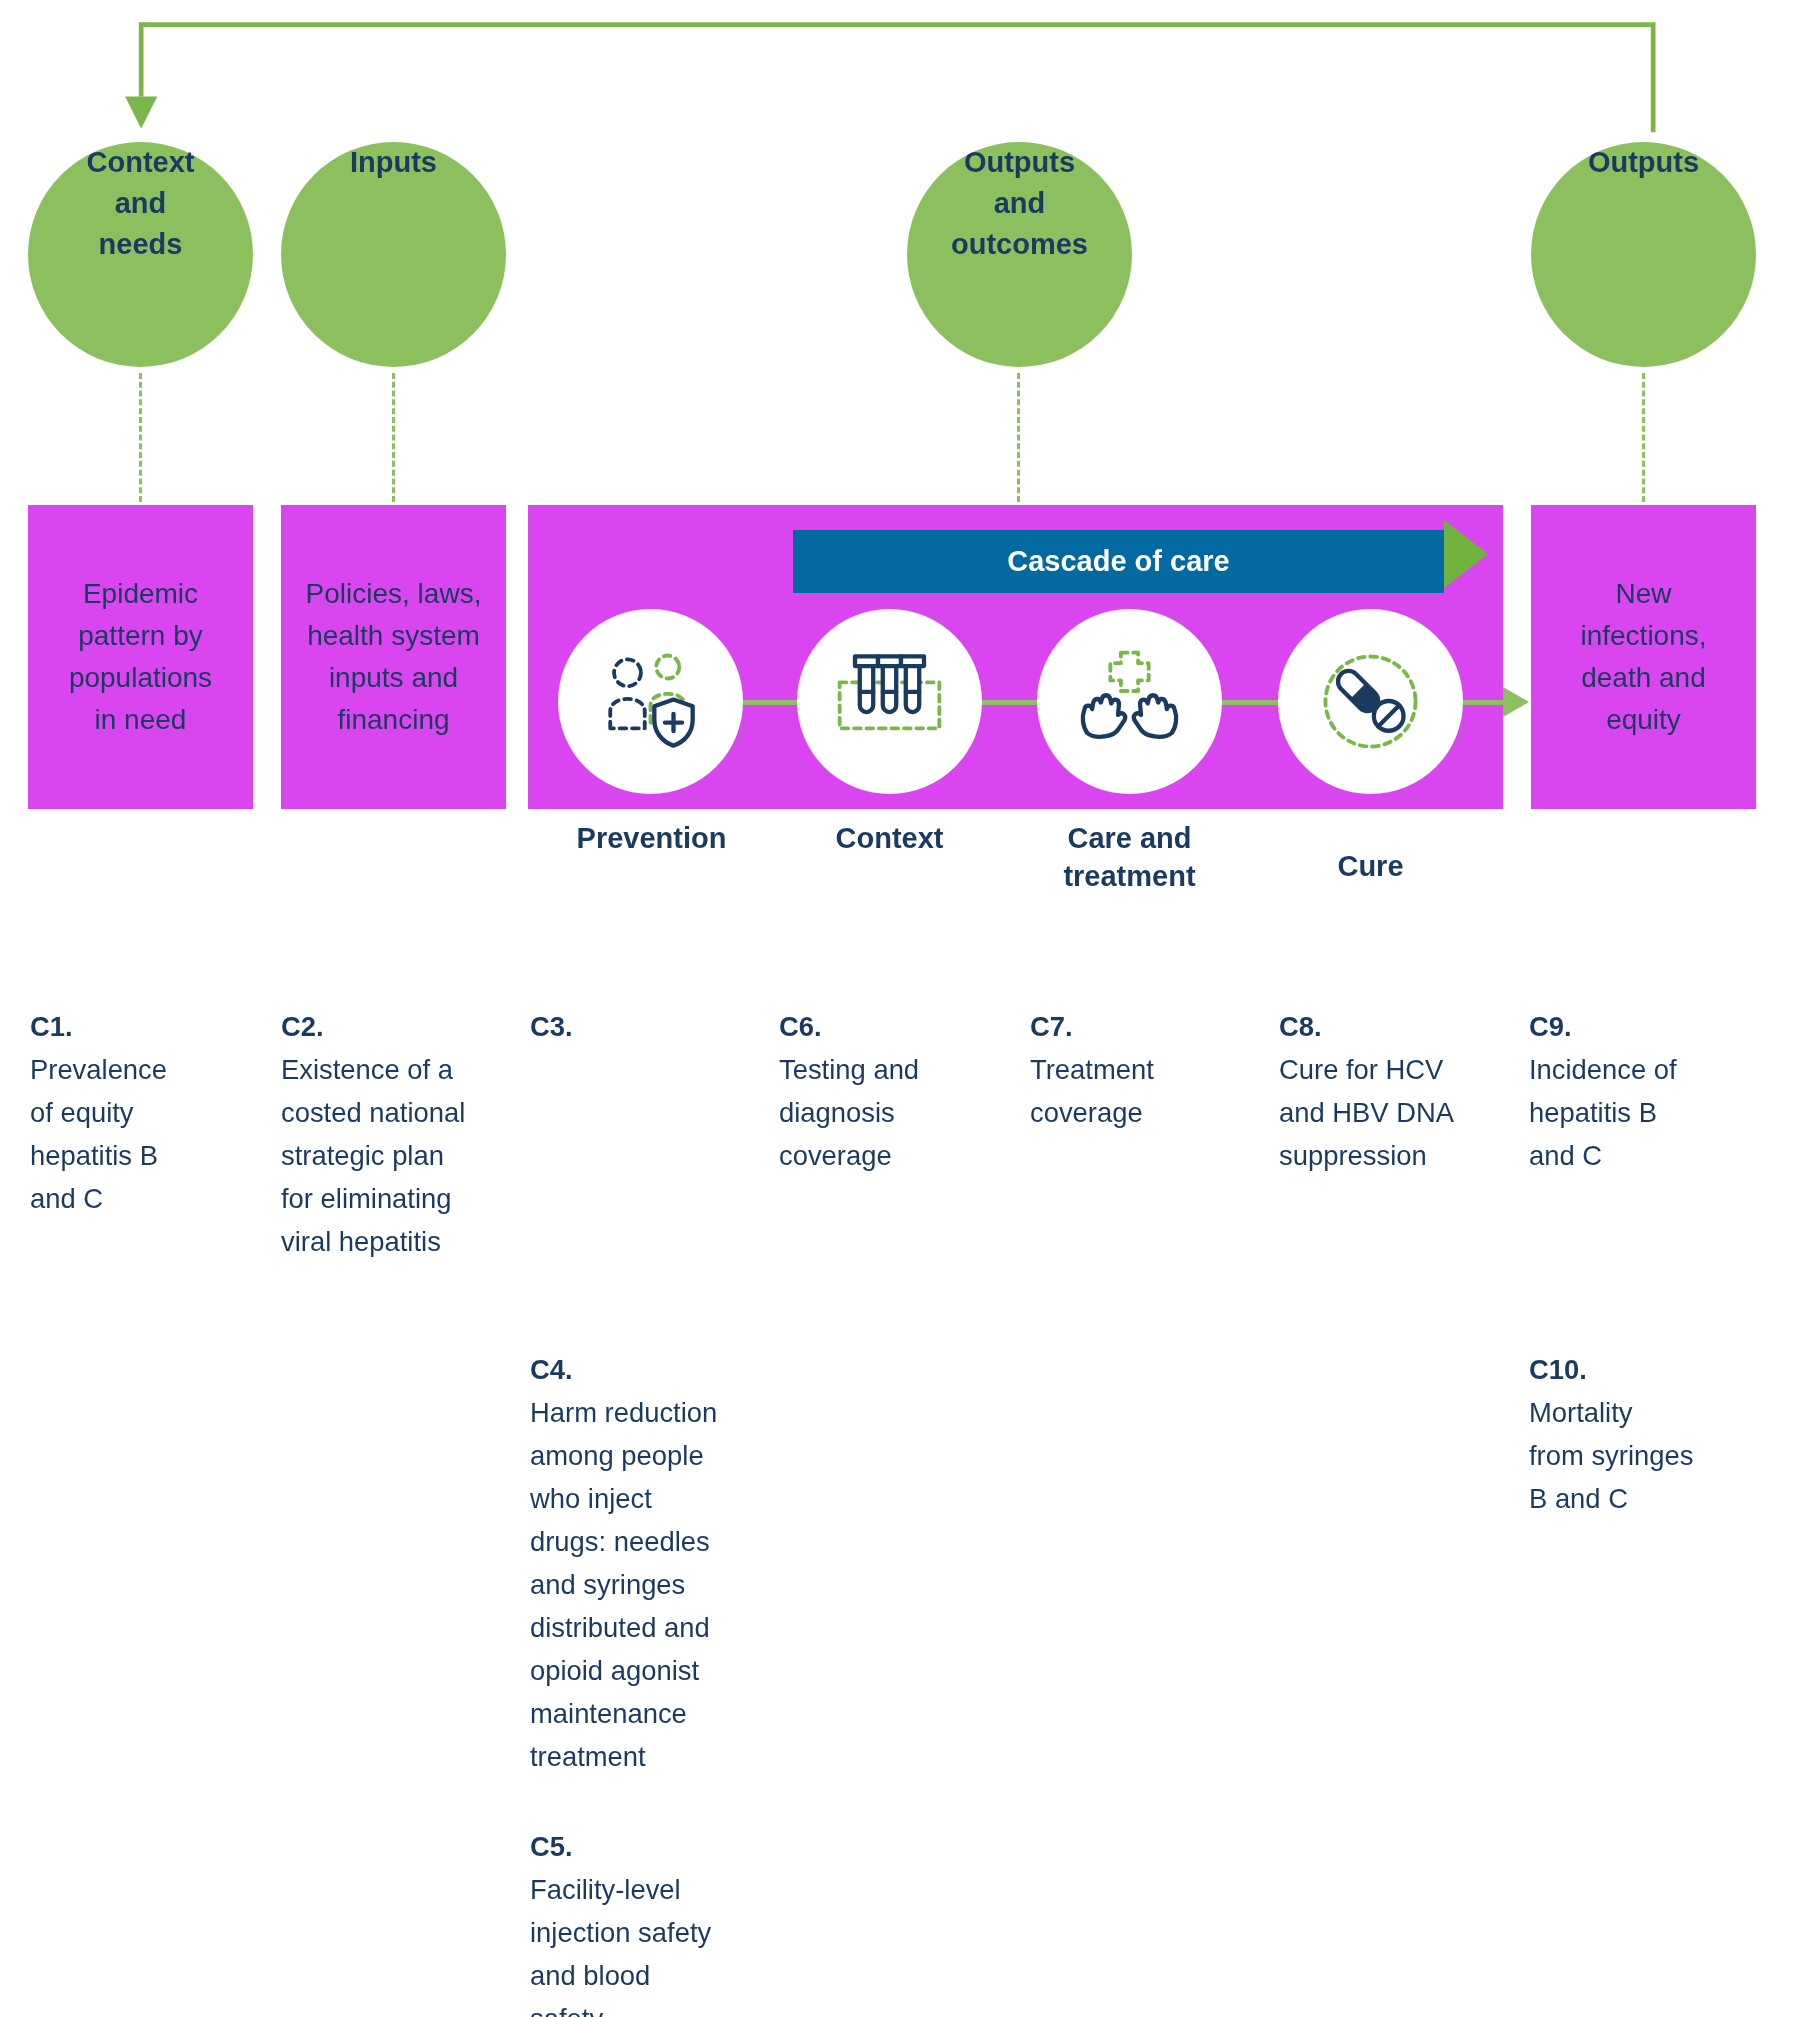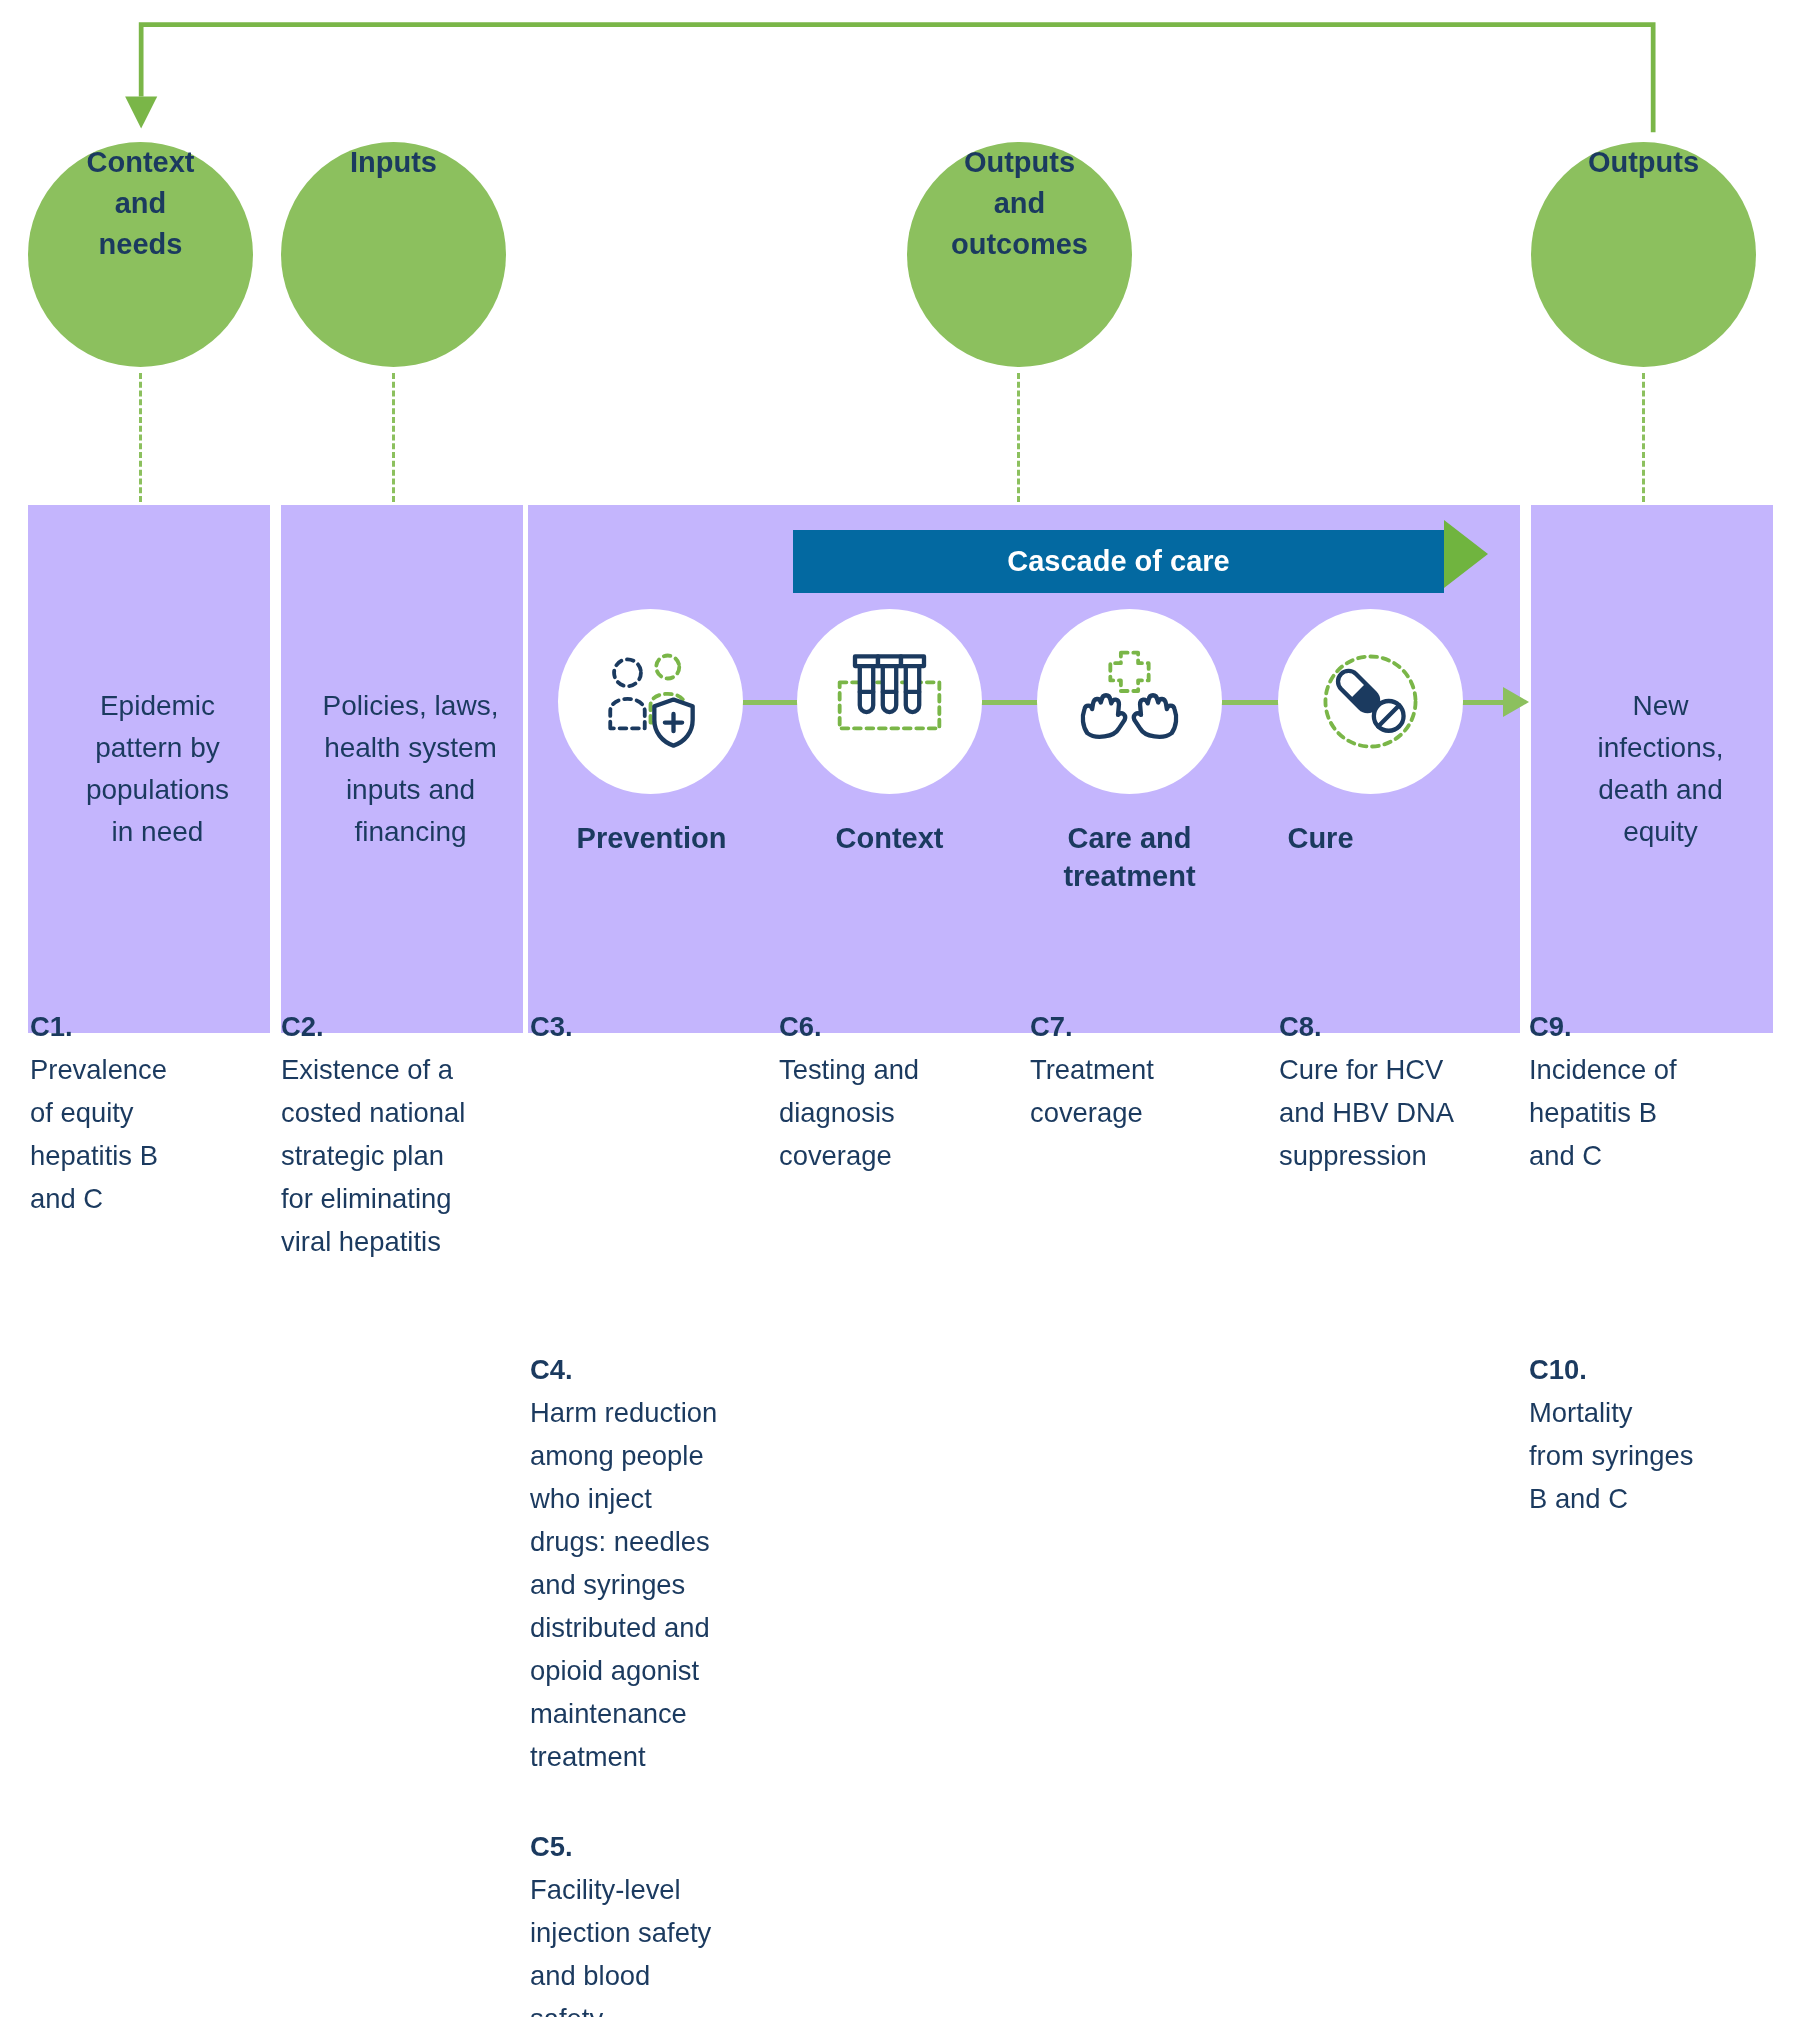--- a/index.html
+++ b/index.html
@@ -15,21 +15,21 @@
     position:absolute;top:142px;width:225px;height:225px;border-radius:50%;
     background:#8CC05E;display:flex;align-items:flex-start;justify-content:center;
     text-align:center;font-size:29px;font-weight:700;line-height:1.42;
   }
   .stage-circle span{white-space:pre-line;}
   .sc-context{left:28px;} .sc-inputs{left:281px;} .sc-outputs{left:907px;} .sc-impact{left:1531px;}
 
   .dash-v{position:absolute;top:373px;height:129px;width:0;border-left:3.8px dashed #8CC05E;}
   .dv-1{left:139px;} .dv-2{left:392px;} .dv-3{left:1017px;} .dv-4{left:1642px;}
 
-  .gbox{position:absolute;top:505px;height:528px;background:#c4b5fd;padding-left:17px;}
+  .gbox{position:absolute;top:505px;height:304px;background:#d946ef;}
   .box-text{display:flex;align-items:center;justify-content:center;text-align:center;
     font-size:28px;line-height:1.5;}
   .box-text span{white-space:pre-line;}
   .gb-1{left:28px;width:225px;} .gb-2{left:281px;width:225px;}
   .gb-3{left:528px;width:975px;} .gb-4{left:1531px;width:225px;}
 
   .cascade-bar{
     position:absolute;left:793px;top:530px;width:651px;height:63px;background:#0369a1;
     color:#ffffff;font-weight:700;font-size:29px;display:flex;align-items:center;justify-content:center;
   }
@@ -43,21 +43,21 @@
     border-top:15px solid transparent;border-bottom:15px solid transparent;border-left:26.5px solid #8CC05E;}
 
   .step-circle{
     position:absolute;top:609px;width:185px;height:185px;border-radius:50%;background:#ffffff;
     display:flex;align-items:center;justify-content:center;
   }
   .st-1{left:558px;} .st-2{left:797px;} .st-3{left:1037px;} .st-4{left:1278px;}
 
   .step-label{position:absolute;top:820px;width:265px;text-align:center;
     font-weight:700;font-size:29px;line-height:1.3;white-space:pre-line;}
-  .sl-1{left:519px;} .sl-2{left:757px;} .sl-3{left:997px;} .sl-4{left:1188px;}
+  .sl-1{left:519px;} .sl-2{left:757px;} .sl-3{left:997px;} .sl-4{left:1238px;margin-top:28px;}
 
   .indicator{position:absolute;font-size:27.4px;line-height:43px;margin-top:25px;}
   .indicator .code{font-weight:700;}
   .indicator .text{white-space:pre-line;}
   .i-c1{left:30px;top:980px;}  .i-c2{left:281px;top:980px;}
   .i-c3{left:530px;top:980px;} .i-c6{left:779px;top:980px;}
   .i-c7{left:1030px;top:980px;}.i-c8{left:1279px;top:980px;}
   .i-c9{left:1529px;top:980px;}.i-c4{left:530px;top:1323px;}
   .i-c10{left:1529px;top:1323px;}.i-c5{left:530px;top:1800px;}
 

